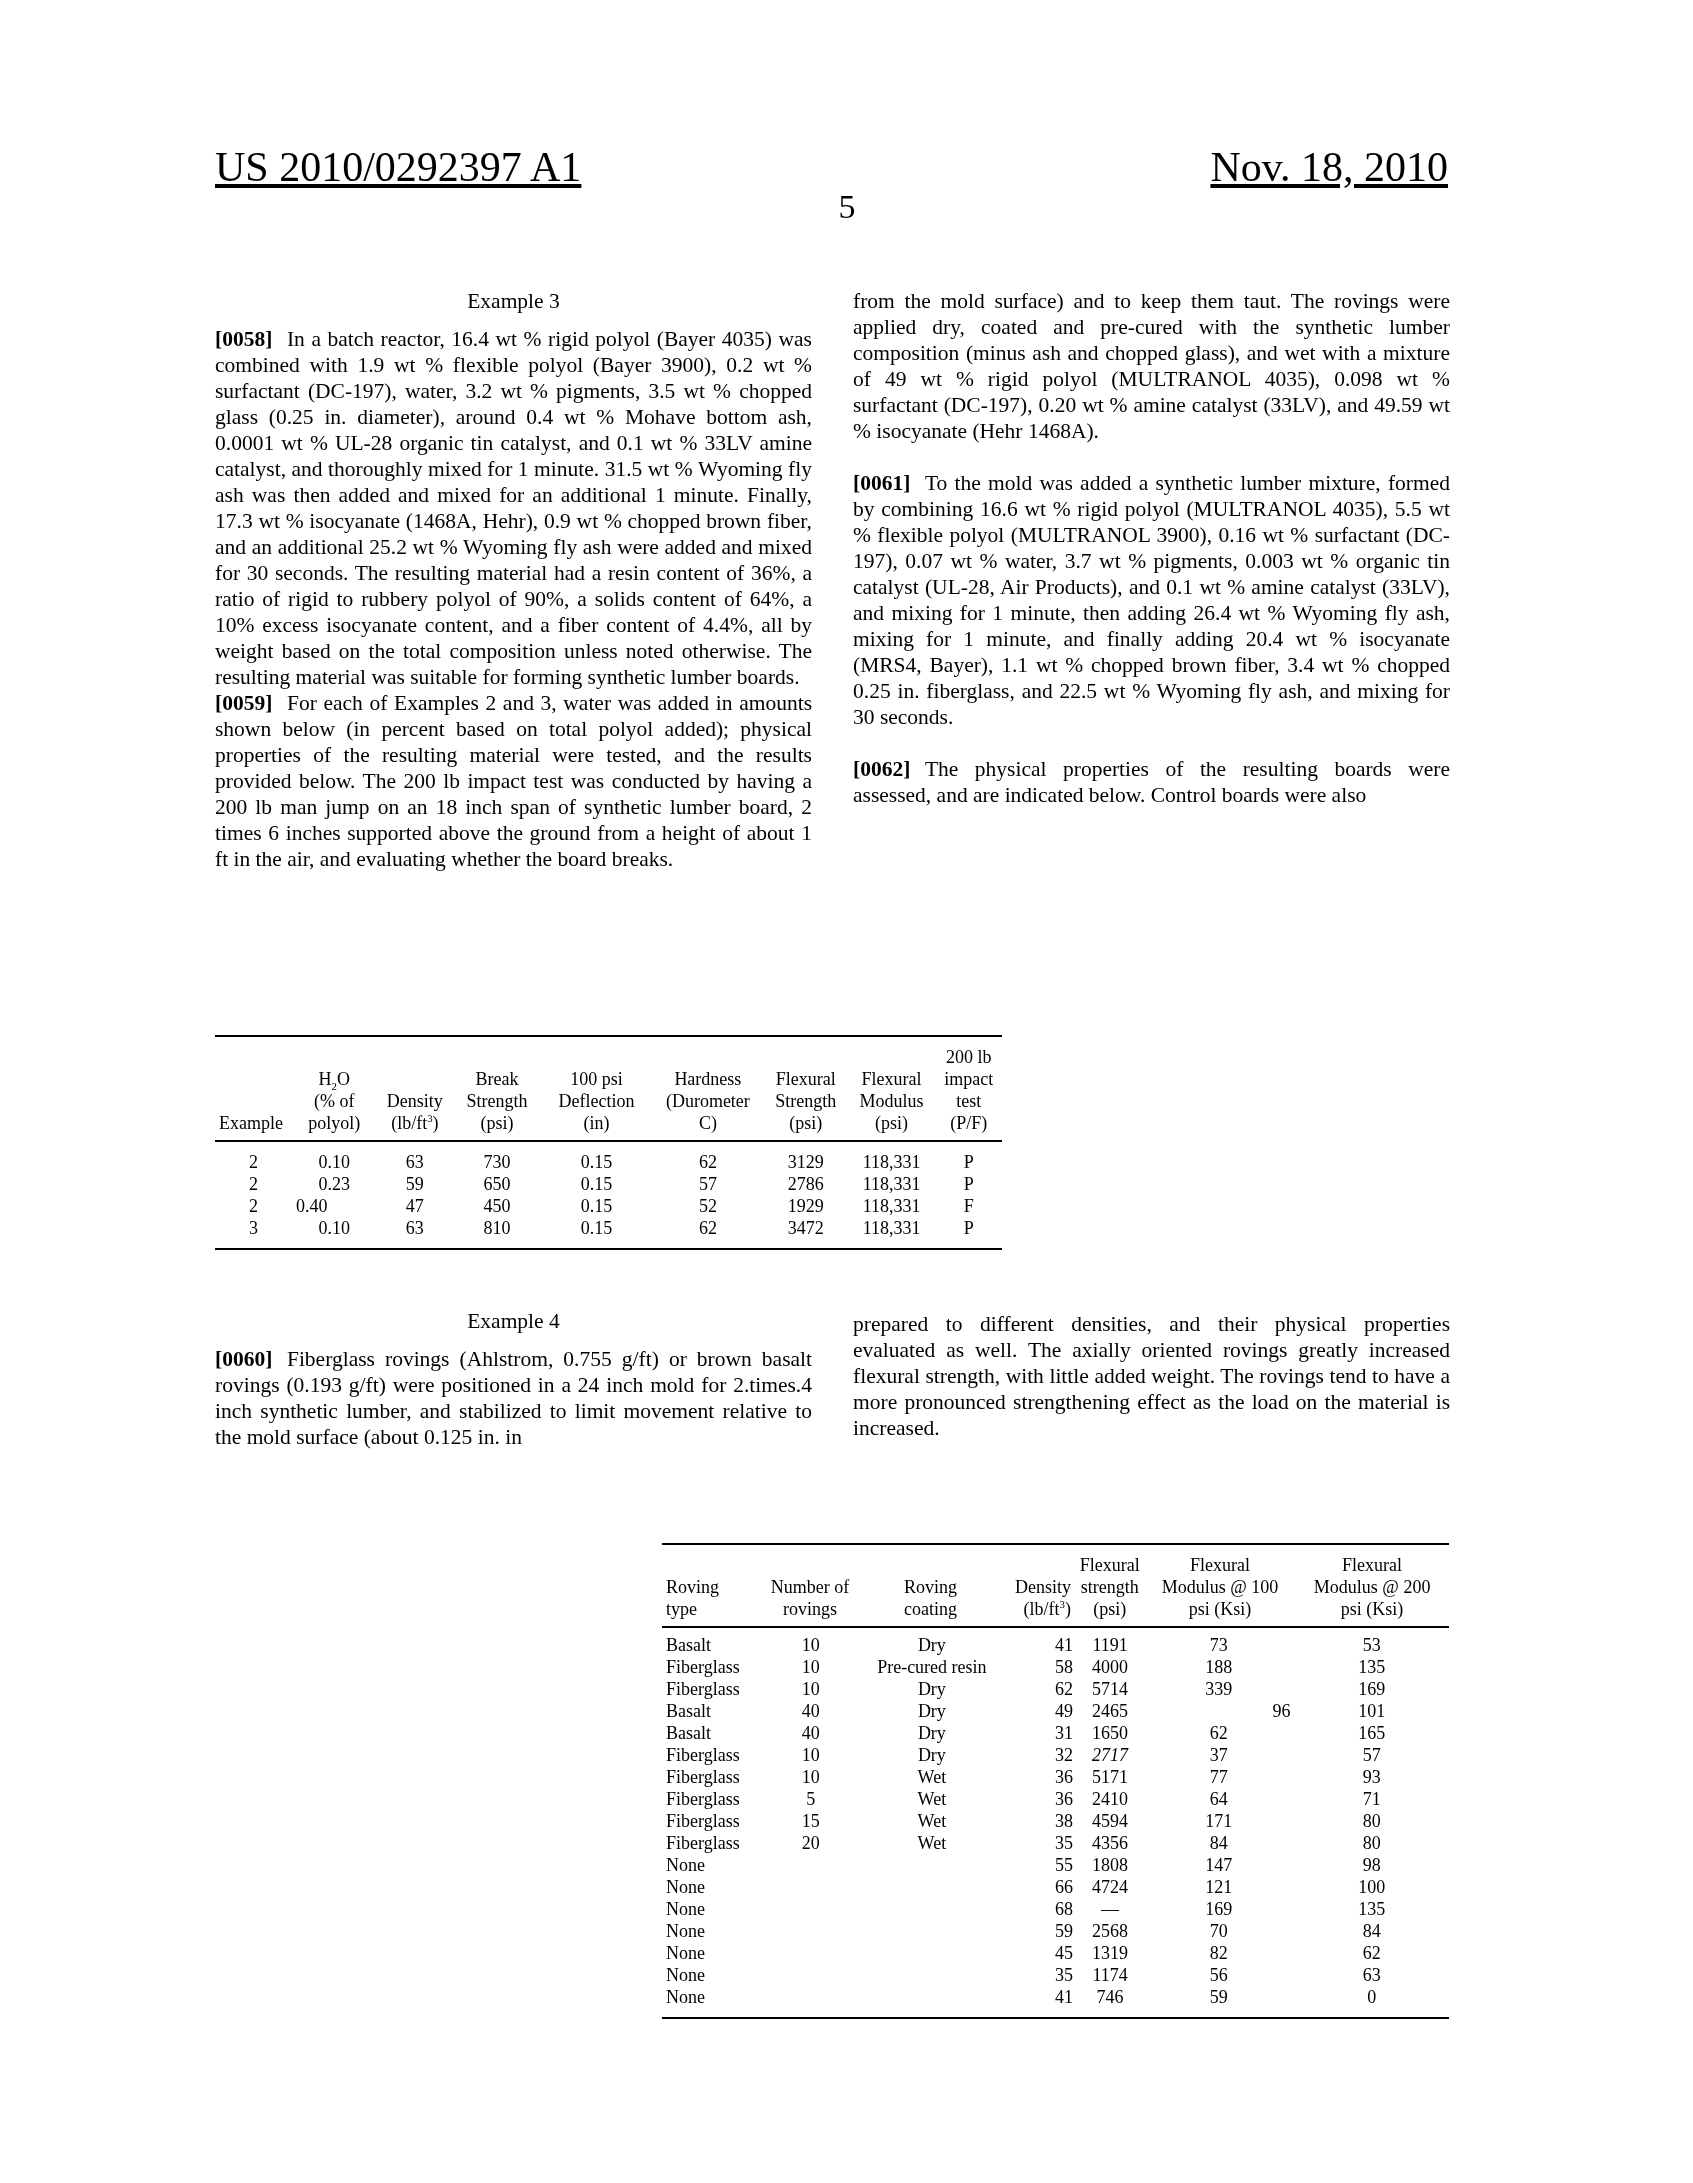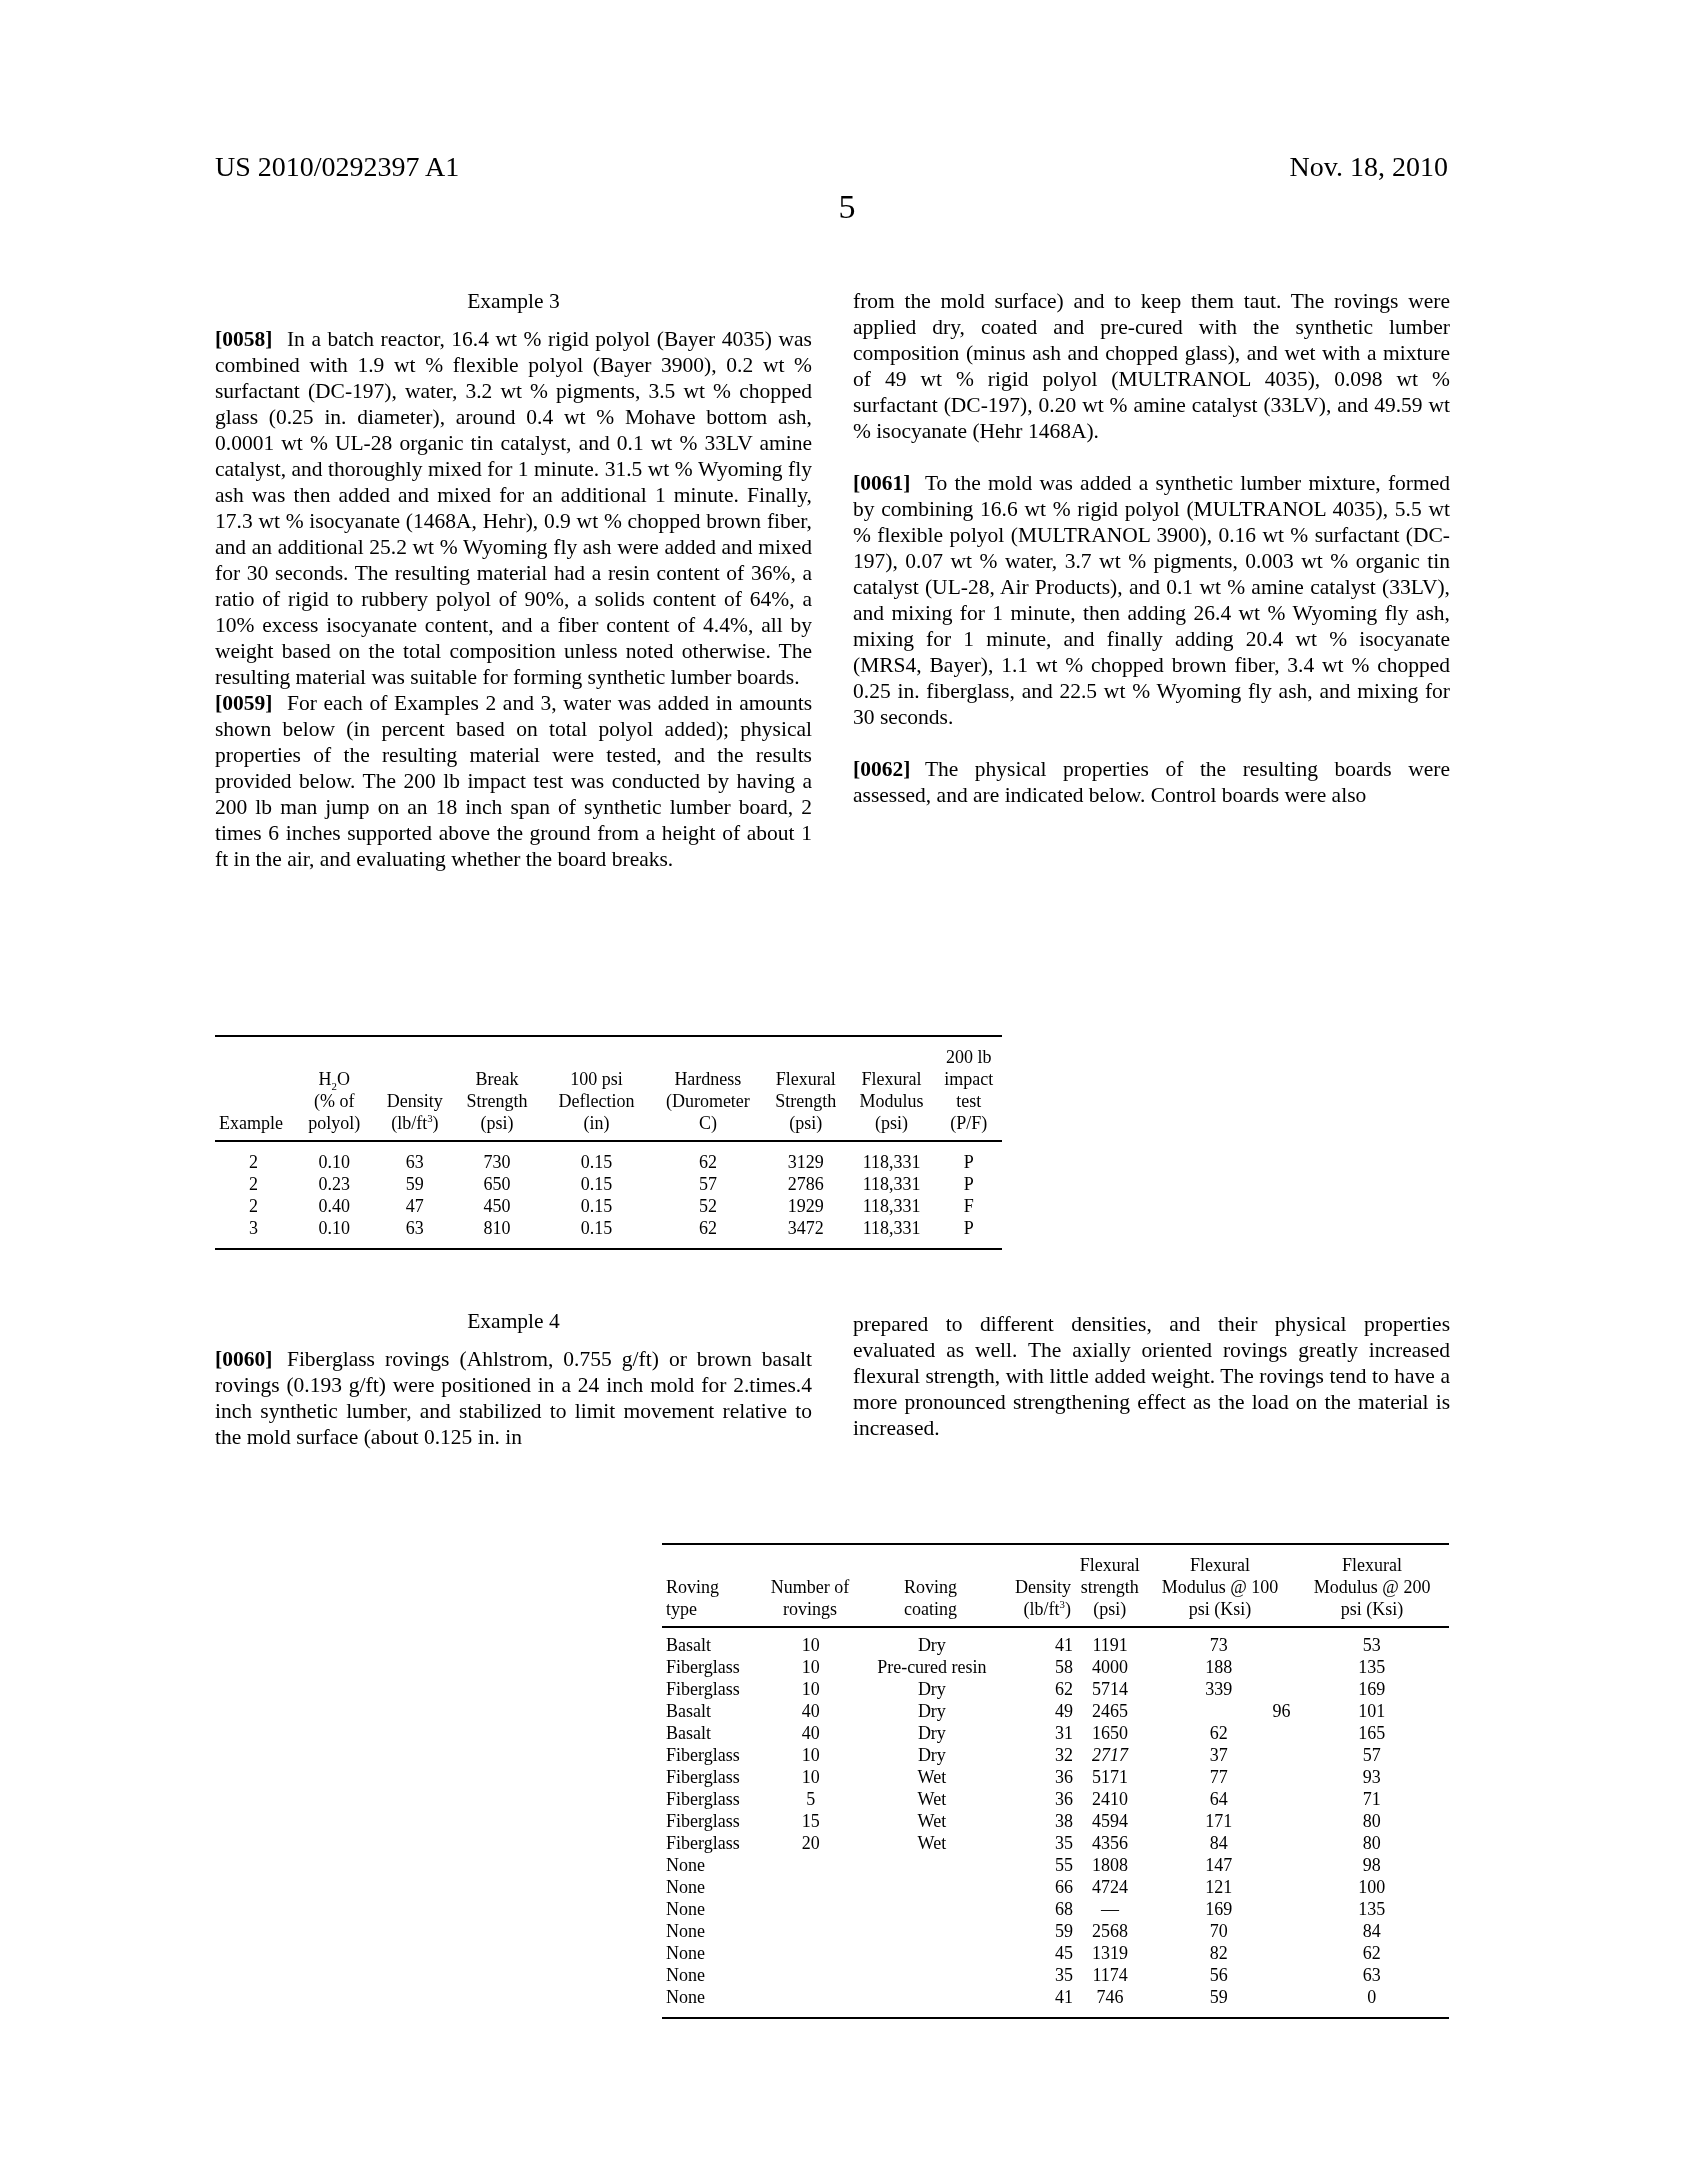--- a/index.html
+++ b/index.html
@@ -1,19 +1,19 @@
 <!DOCTYPE html>
 <html style="font-size:10.6px"><head>
 <meta charset="utf-8">
 <style>
   html, body { margin:0; padding:0; background:#ffffff; }
   body { width:1694px; height:2183px; position:relative; overflow:hidden;
          font-family:"Liberation Serif","DejaVu Serif",serif; color:#000; }
   .abs { position:absolute; }
-  .hdr { font-size:28px; line-height:40px; }
+  .hdr { font-size:42px; line-height:40px;text-decoration:underline; }
   #pub-number { left:215px; top:147px; }
   #pub-date { right:246px; top:147px; }
   #page-number { left:0; width:1694px; text-align:center; top:187px; font-size:34px; line-height:40px; }
 
   .col { position:absolute; width:597px; font-size:21.5px; line-height:26px; text-align:justify; }
   .col p { margin:0; }
   .heading { text-align:center; margin:0; }
   .pnum { font-weight:bold; margin-right:14.6px; }
 
   table.t { border-collapse:collapse; font-size:18px; line-height:22px; }
@@ -87,21 +87,21 @@
           <td style="width: 66px; text-align: center;">59</td>
           <td style="width: 76px; text-align: center;">650</td>
           <td style="width: 99px; text-align: center;">0.15</td>
           <td style="width: 99px; text-align: center;">57</td>
           <td style="width: 73px; text-align: center;">2786</td>
           <td style="width: 76px; text-align: center;">118,331</td>
           <td style="width: 56px; text-align: center;">P</td>
         </tr>
         <tr>
           <td style="width: 66px; text-align: center;">2</td>
-          <td style="width: 73px; text-align: center; margin-top: 41px;">0.40</td>
+          <td style="width: 73px;  margin-top: 41px;">0.40</td>
           <td style="width: 66px; text-align: center;">47</td>
           <td style="width: 76px; text-align: center;">450</td>
           <td style="width: 99px; text-align: center;">0.15</td>
           <td style="width: 99px; text-align: center;">52</td>
           <td style="width: 73px; text-align: center;">1929</td>
           <td style="width: 76px; text-align: center;">118,331</td>
           <td style="width: 56px; text-align: center;">F</td>
         </tr>
         <tr>
           <td style="width: 66px; text-align: center;">3</td>

